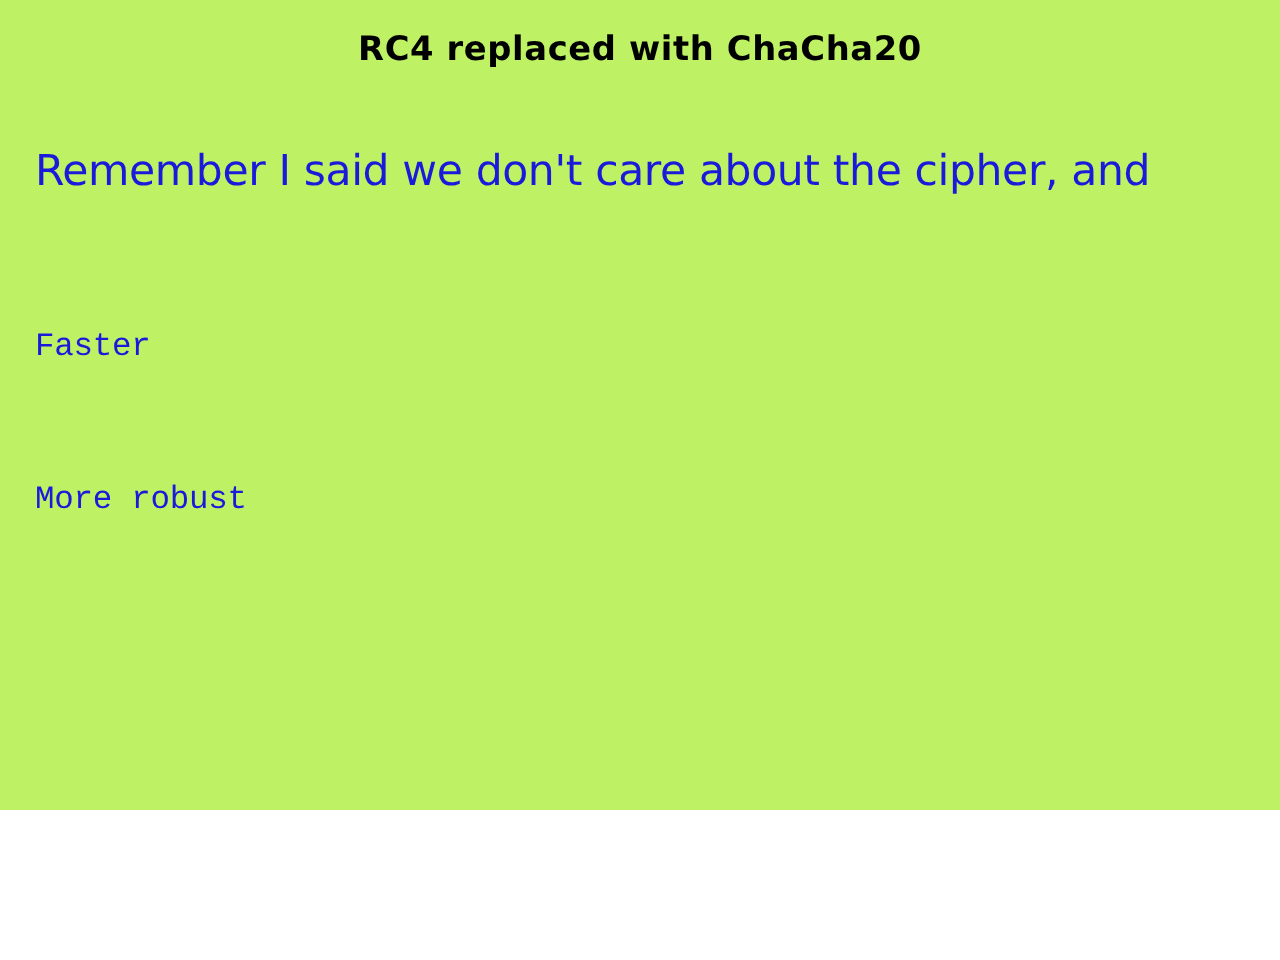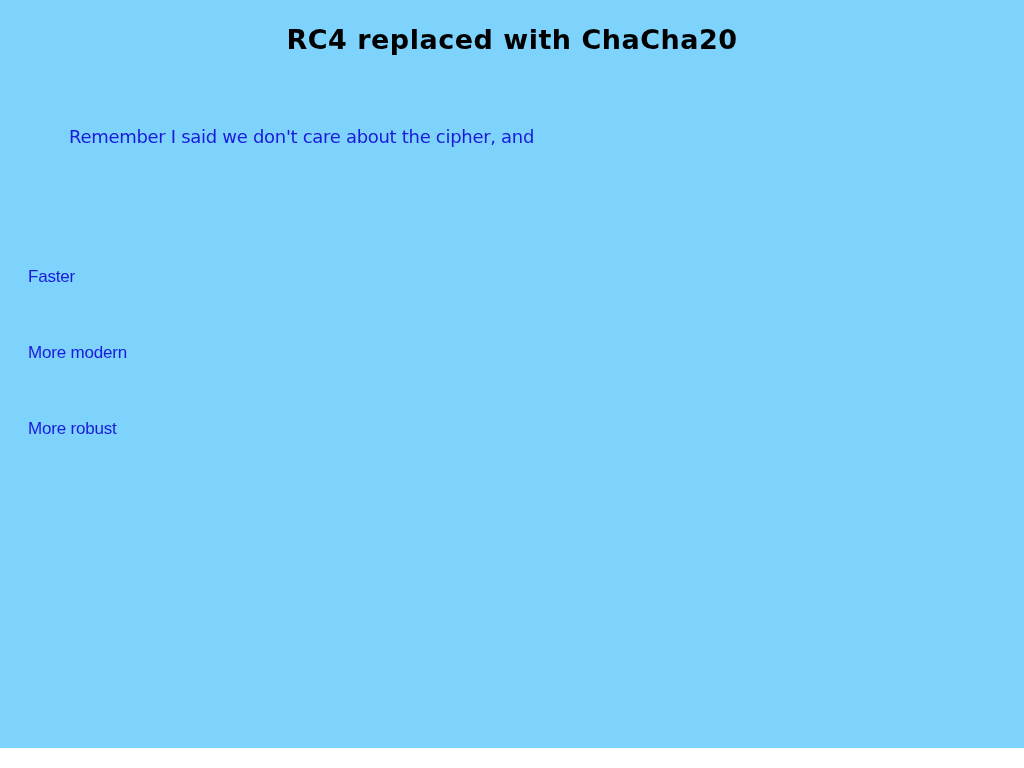--- a/index.html
+++ b/index.html
@@ -12,22 +12,22 @@
     width: 1024px;
     height: 768px;
     overflow: hidden;
     font-family: "DejaVu Sans", sans-serif;
     -webkit-font-smoothing: antialiased;
   }
 
   .slide {
     position: relative;
     width: 1024px;
-    height: 748px;
-    background: #7dd3fc;
+    height: 648px;
+    background: #bef264;
   }
 
   
   .slide-title {
     position: absolute;
     left: 0;
     top: 24px;
     width: 1024px;
     text-align: center;
     color: #000000;
@@ -42,36 +42,35 @@
   .body-area {
     position: absolute;
     left: 28px;
     top: 118px;
     width: 960px;
   }
 
   .para {
     color: #1A1ADB;
     font-family: "DejaVu Sans", sans-serif;
-    font-size: 18px;
+    font-size: 34px;
     line-height: 38px;
     letter-spacing: -0.3px;
     white-space: nowrap;
-    margin-left: 41px;
   }
 
   .para-line {
     display: block;
     white-space: nowrap;
   }
 
   .bullet-line {
     color: #1A1ADB;
-    font-family: Liberation Sans, sans-serif;
-    font-size: 17px;
+    font-family: Liberation Mono, monospace;
+    font-size: 26px;
     line-height: 30px;
     letter-spacing: -0.2px;
     white-space: nowrap;
   }
 
   
   .gap-intro   { height: 106px; }
   .gap-bullet  { height: 46px;  }
   .gap-note    { height: 46px;  }
 </style>
@@ -87,21 +86,20 @@
     <div class="para">
       <span class="para-line">Remember I said we don't care about the cipher, and</span>
     </div>
 
     <div class="gap-intro"></div>
 
     <div class="bullet-line">Faster</div>
 
     <div class="gap-bullet"></div>
 
-    <div class="bullet-line">More modern</div>
 
     <div class="gap-bullet"></div>
 
     <div class="bullet-line">More robust</div>
 
     <div class="gap-note"></div>
 
 
   </div>
 

